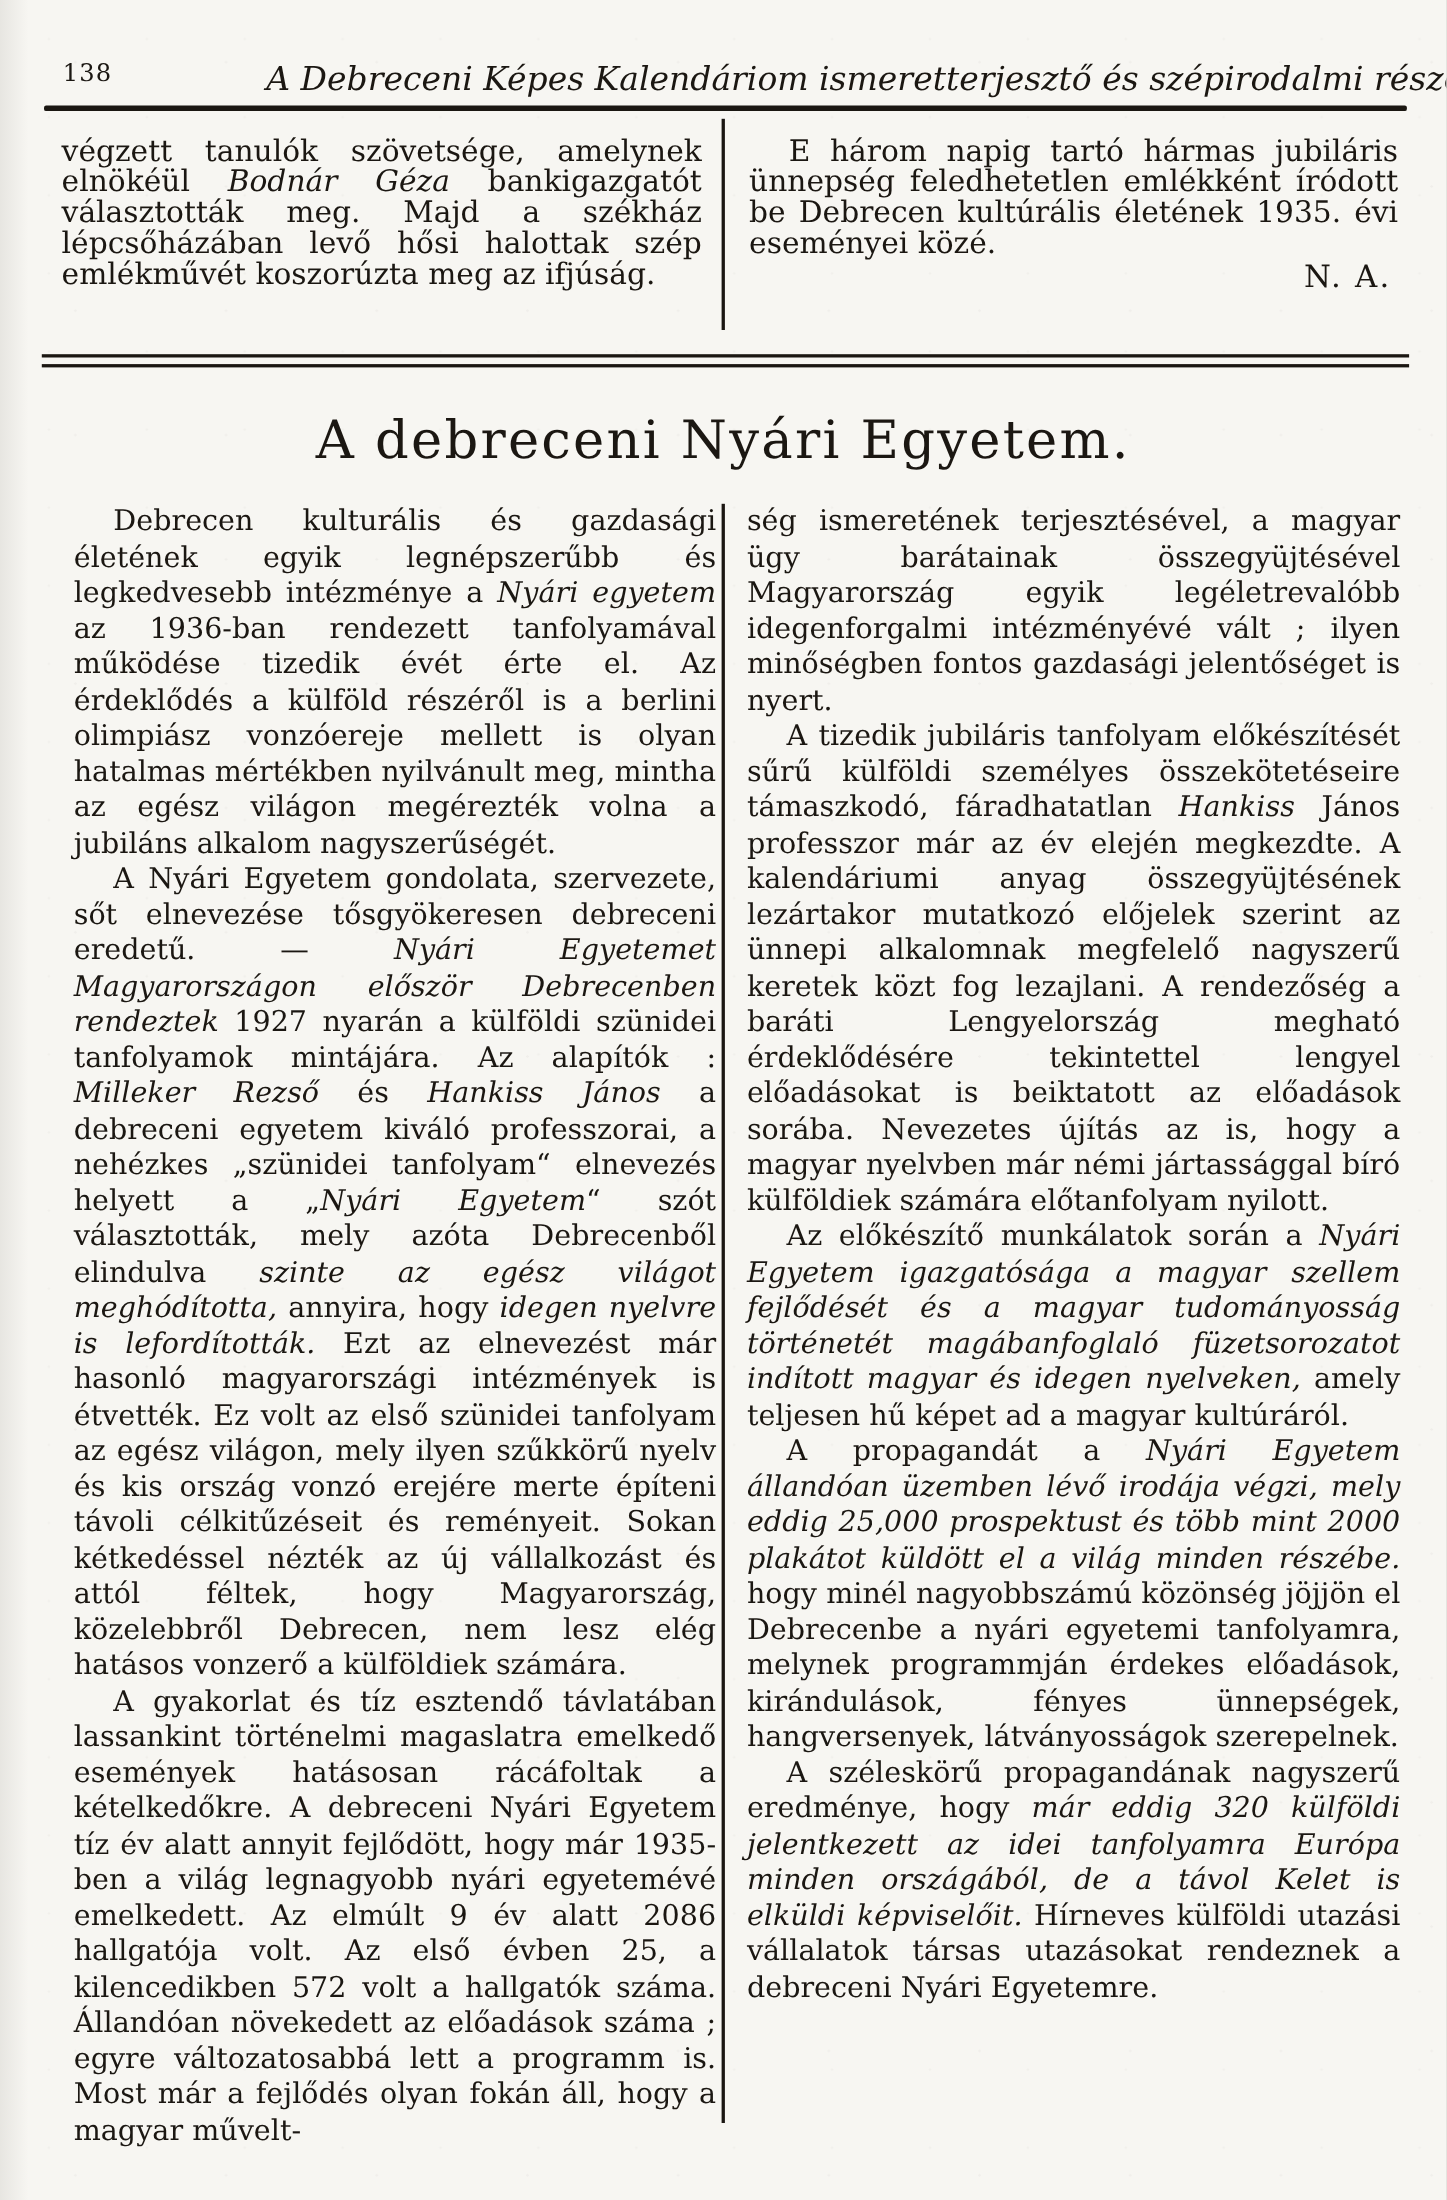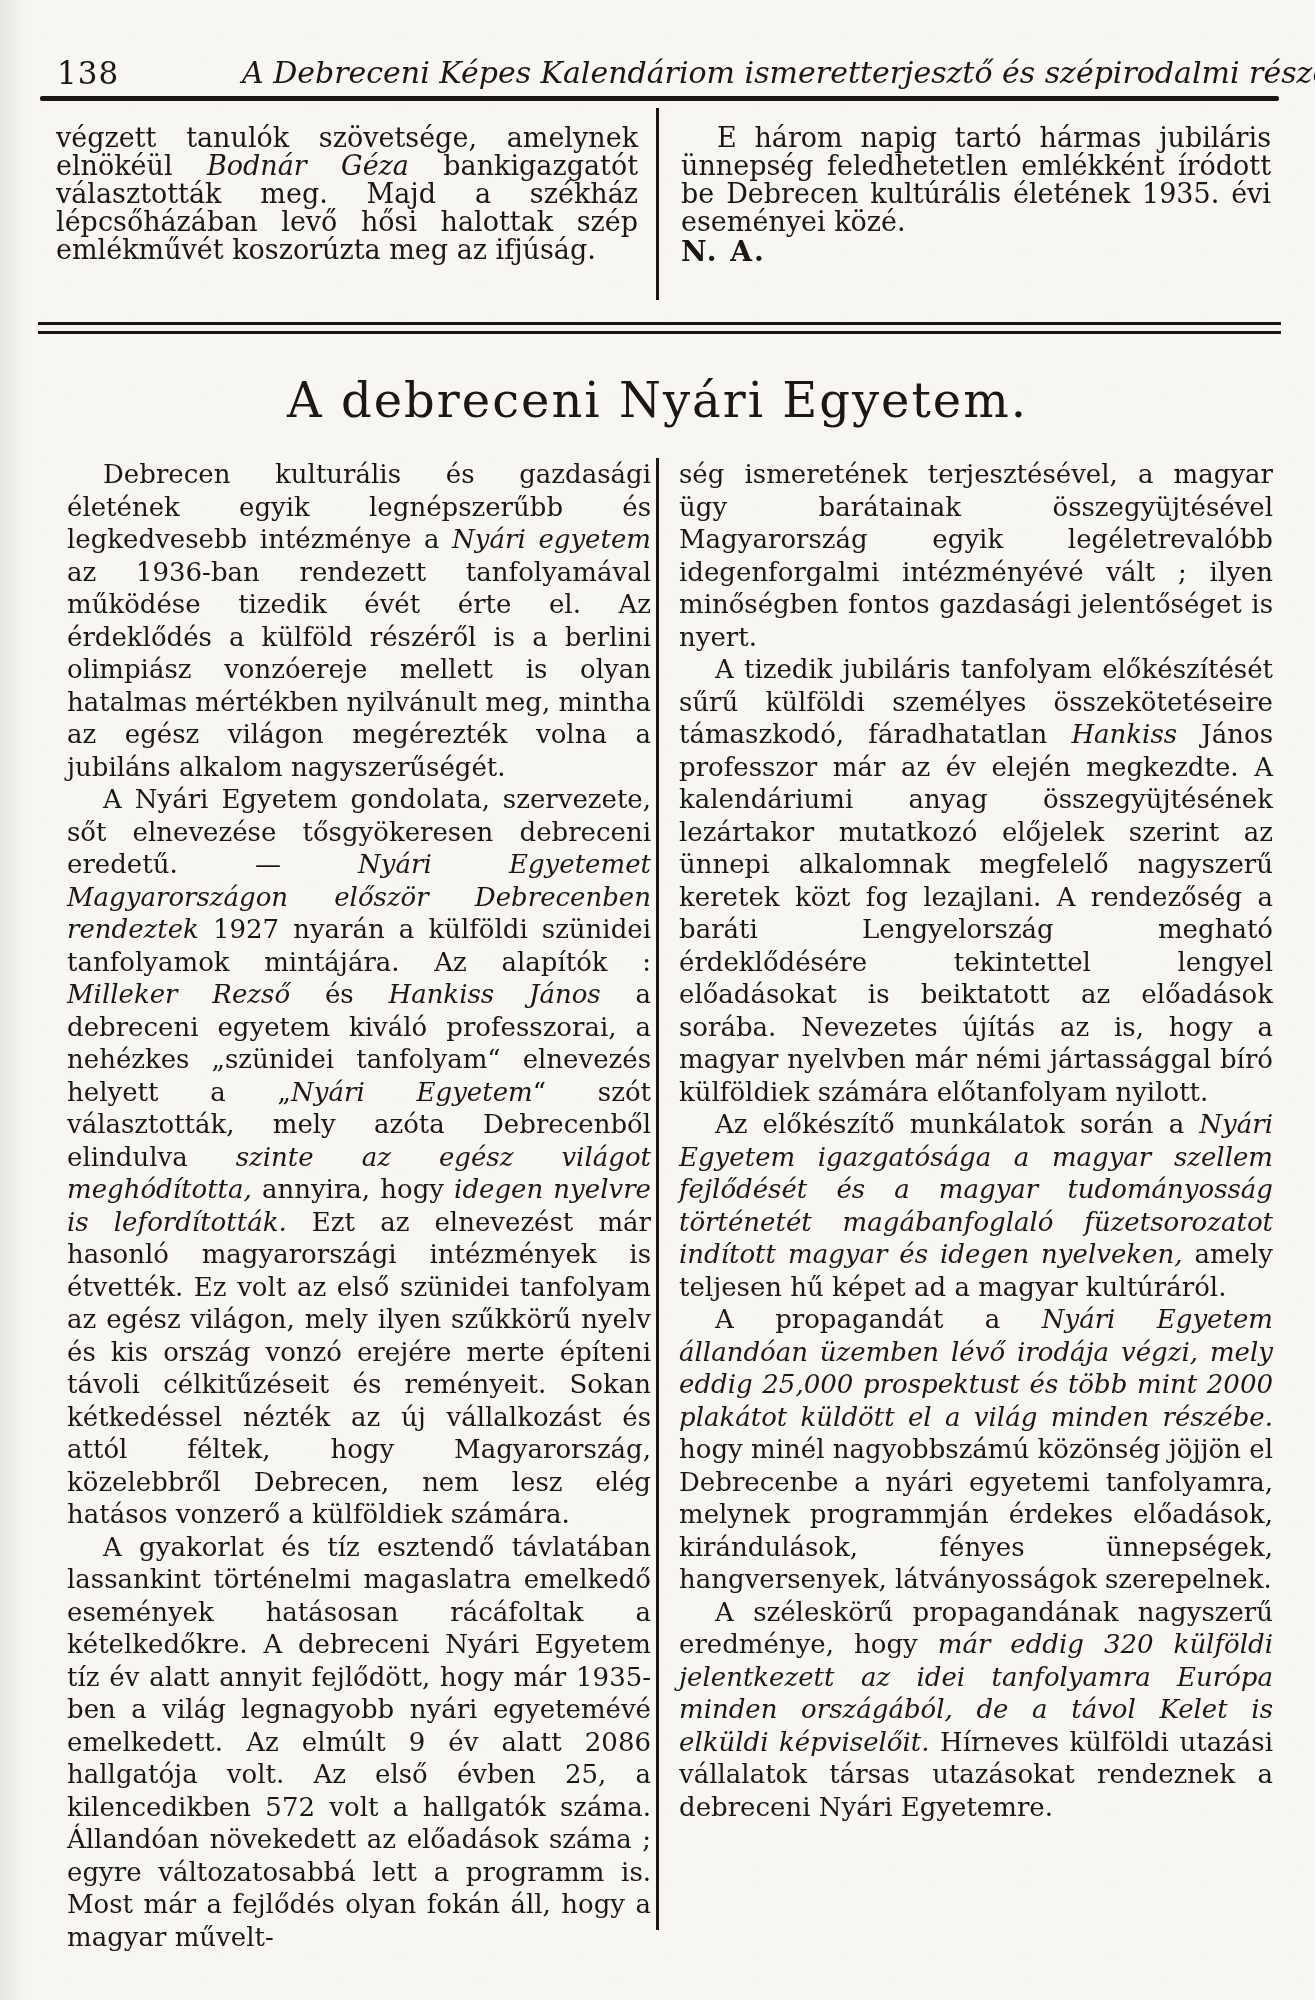--- a/index.html
+++ b/index.html
@@ -15,21 +15,21 @@
     color:#1b1712;
     font-family:"DejaVu Serif", serif;
     overflow:hidden;
   }
   .page::before{
     content:"";position:absolute;left:0;top:0;bottom:0;width:26px;
     background:linear-gradient(to right, rgba(90,85,75,0.10), rgba(90,85,75,0));
     pointer-events:none;
   }
   .header{position:absolute;top:52px;left:57px;right:48px;height:48px;}
-  .pagenum{position:absolute;left:0;top:3px;font-size:31px;letter-spacing:1px;}
+  .pagenum{position:absolute;left:0;top:3px;font-size:22px;letter-spacing:1px;}
   .running-title{
     position:absolute;left:185px;right:55px;top:3px;
     text-align:center;font-style:italic;font-size:30px;white-space:nowrap;
   }
   .rule-heavy{position:absolute;top:96px;left:40px;right:36px;height:5px;background:#1b1712;border-radius:2px;}
   .col-divider{position:absolute;left:656px;width:3px;background:#1b1712;}
   .intro-divider{top:108px;height:192px;}
   .main-divider{top:458px;height:1472px;}
   .intro{position:absolute;top:124px;left:56px;right:44px;}
   .intro .col{position:absolute;top:0;font-size:27px;line-height:28px;text-align:justify;}
@@ -41,21 +41,21 @@
     position:absolute;top:372px;left:0;width:100%;margin:0;
     text-align:center;font-size:48px;font-weight:400;letter-spacing:2px;
   }
   .main{position:absolute;top:458px;left:56px;right:42px;}
   .main .col{position:absolute;top:0;font-size:26px;line-height:32.5px;text-align:justify;margin-left:11px;}
   .main .col.left{left:0;width:584px;}
   .main .col.right{right:0;width:594px;}
   p.para{margin:0;padding:0;}
   p.para.indent{text-indent:36px;}
   em{font-style:italic;}
-  .sig{font-weight:bold;font-size:28px;}
+  .sig{font-weight:normal;text-align:right;font-size:28px;}
   .intro-sig{padding-right:6px;margin-top:2px;letter-spacing:2px;}
   .main-sig{margin-top:-32.5px;padding-right:14px;letter-spacing:2px;line-height:32.5px;}
 </style>
 </head>
 <body>
 
 <div class="page">
 
   <div class="header">
     <span class="pagenum">138</span>

